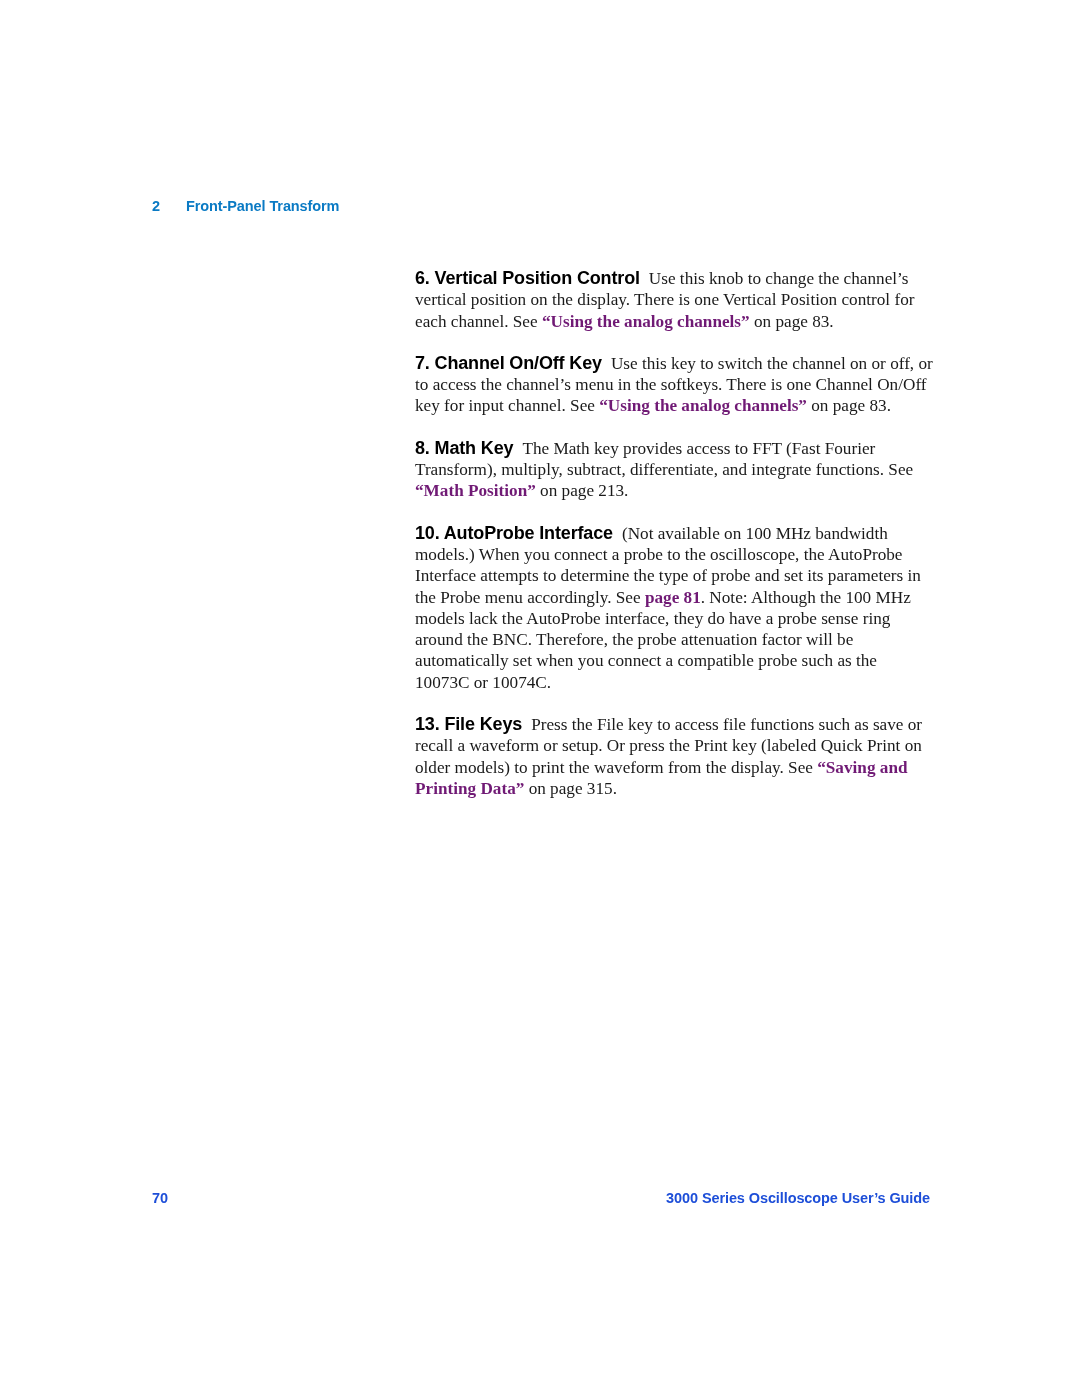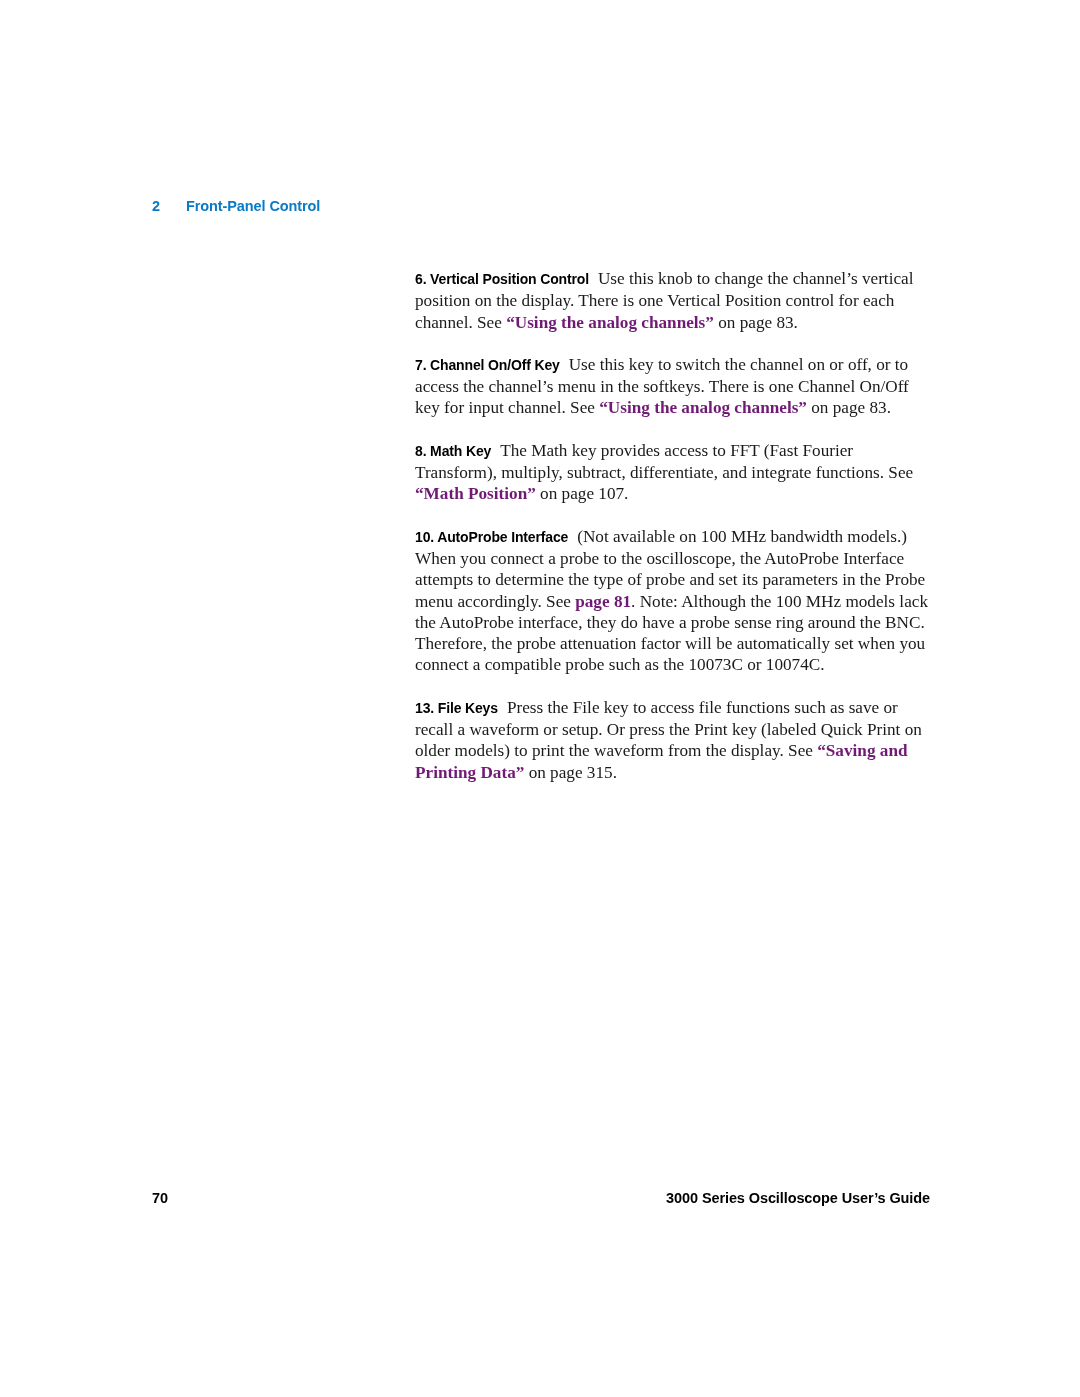--- a/index.html
+++ b/index.html
@@ -52,21 +52,21 @@
     color: #1a1a1a;
     text-align: left;
     margin: 0 0 21px 0;
   }
   .para:last-child {
     margin-bottom: 16px;
   }
   .lead-in {
     font-family: "Liberation Sans", "DejaVu Sans", sans-serif;
     font-weight: bold;
-    font-size: 14px;
+    font-size: 18px;
     color: #000000;
     letter-spacing: -0.15px;
   }
   .lead-gap {
     display: inline-block;
     width: 9px;
   }
   .xref {
     color: #701a75;
     font-weight: bold;
@@ -74,42 +74,42 @@
 
   
   .footer {
     position: absolute;
     left: 152px;
     top: 1190px;
     width: 778px;
     display: flex;
     justify-content: space-between;
     align-items: center;
-    color: #000000;
+    color: #1d4ed8;
     font-family: "Liberation Sans", "DejaVu Sans", sans-serif;
     font-weight: bold;
     font-size: 14.5px;
     letter-spacing: -0.1px;
     white-space: nowrap;
   }
 </style>
 </head>
 <body>
 
 <div class="page">
 
   <div class="running-header">
     <span class="chapter-number">2</span>
-    <span class="chapter-title">Front-Panel Control</span>
+    <span class="chapter-title">Front-Panel Transform</span>
   </div>
 
   <div class="body-column" id="body-column">
       <p class="para"><span class="lead-in">6. Vertical Position Control</span><span class="lead-gap">&nbsp;</span><span>Use this knob to change the channel’s vertical position on the display. There is one Vertical Position control for each channel. See </span><span class="xref">“Using the analog channels”</span><span> on page 83.</span></p>
       <p class="para"><span class="lead-in">7. Channel On/Off Key</span><span class="lead-gap">&nbsp;</span><span>Use this key to switch the channel on or off, or to access the channel’s menu in the softkeys. There is one Channel On/Off key for input channel. See </span><span class="xref">“Using the analog channels”</span><span> on page 83.</span></p>
-      <p class="para"><span class="lead-in">8. Math Key</span><span class="lead-gap">&nbsp;</span><span>The Math key provides access to FFT (Fast Fourier Transform), multiply, subtract, differentiate, and integrate functions. See </span><span class="xref">“Math Position”</span><span> on page 107.</span></p>
+      <p class="para"><span class="lead-in">8. Math Key</span><span class="lead-gap">&nbsp;</span><span>The Math key provides access to FFT (Fast Fourier Transform), multiply, subtract, differentiate, and integrate functions. See </span><span class="xref">“Math Position”</span><span> on page 213.</span></p>
       <p class="para"><span class="lead-in">10. AutoProbe Interface</span><span class="lead-gap">&nbsp;</span><span>(Not available on 100 MHz bandwidth models.) When you connect a probe to the oscilloscope, the AutoProbe Interface attempts to determine the type of probe and set its parameters in the Probe menu accordingly. See </span><span class="xref">page 81</span><span>. Note: Although the 100 MHz models lack the AutoProbe interface, they do have a probe sense ring around the BNC. Therefore, the probe attenuation factor will be automatically set when you connect a compatible probe such as the 10073C or 10074C.</span></p>
       <p class="para"><span class="lead-in">13. File Keys</span><span class="lead-gap">&nbsp;</span><span>Press the File key to access file functions such as save or recall a waveform or setup. Or press the Print key (labeled Quick Print on older models) to print the waveform from the display. See </span><span class="xref">“Saving and Printing Data”</span><span> on page 315.</span></p>
     </div>
 
   <div class="footer">
     <span>70</span>
     <span>3000 Series Oscilloscope User’s Guide</span>
   </div>
 
 </div>

